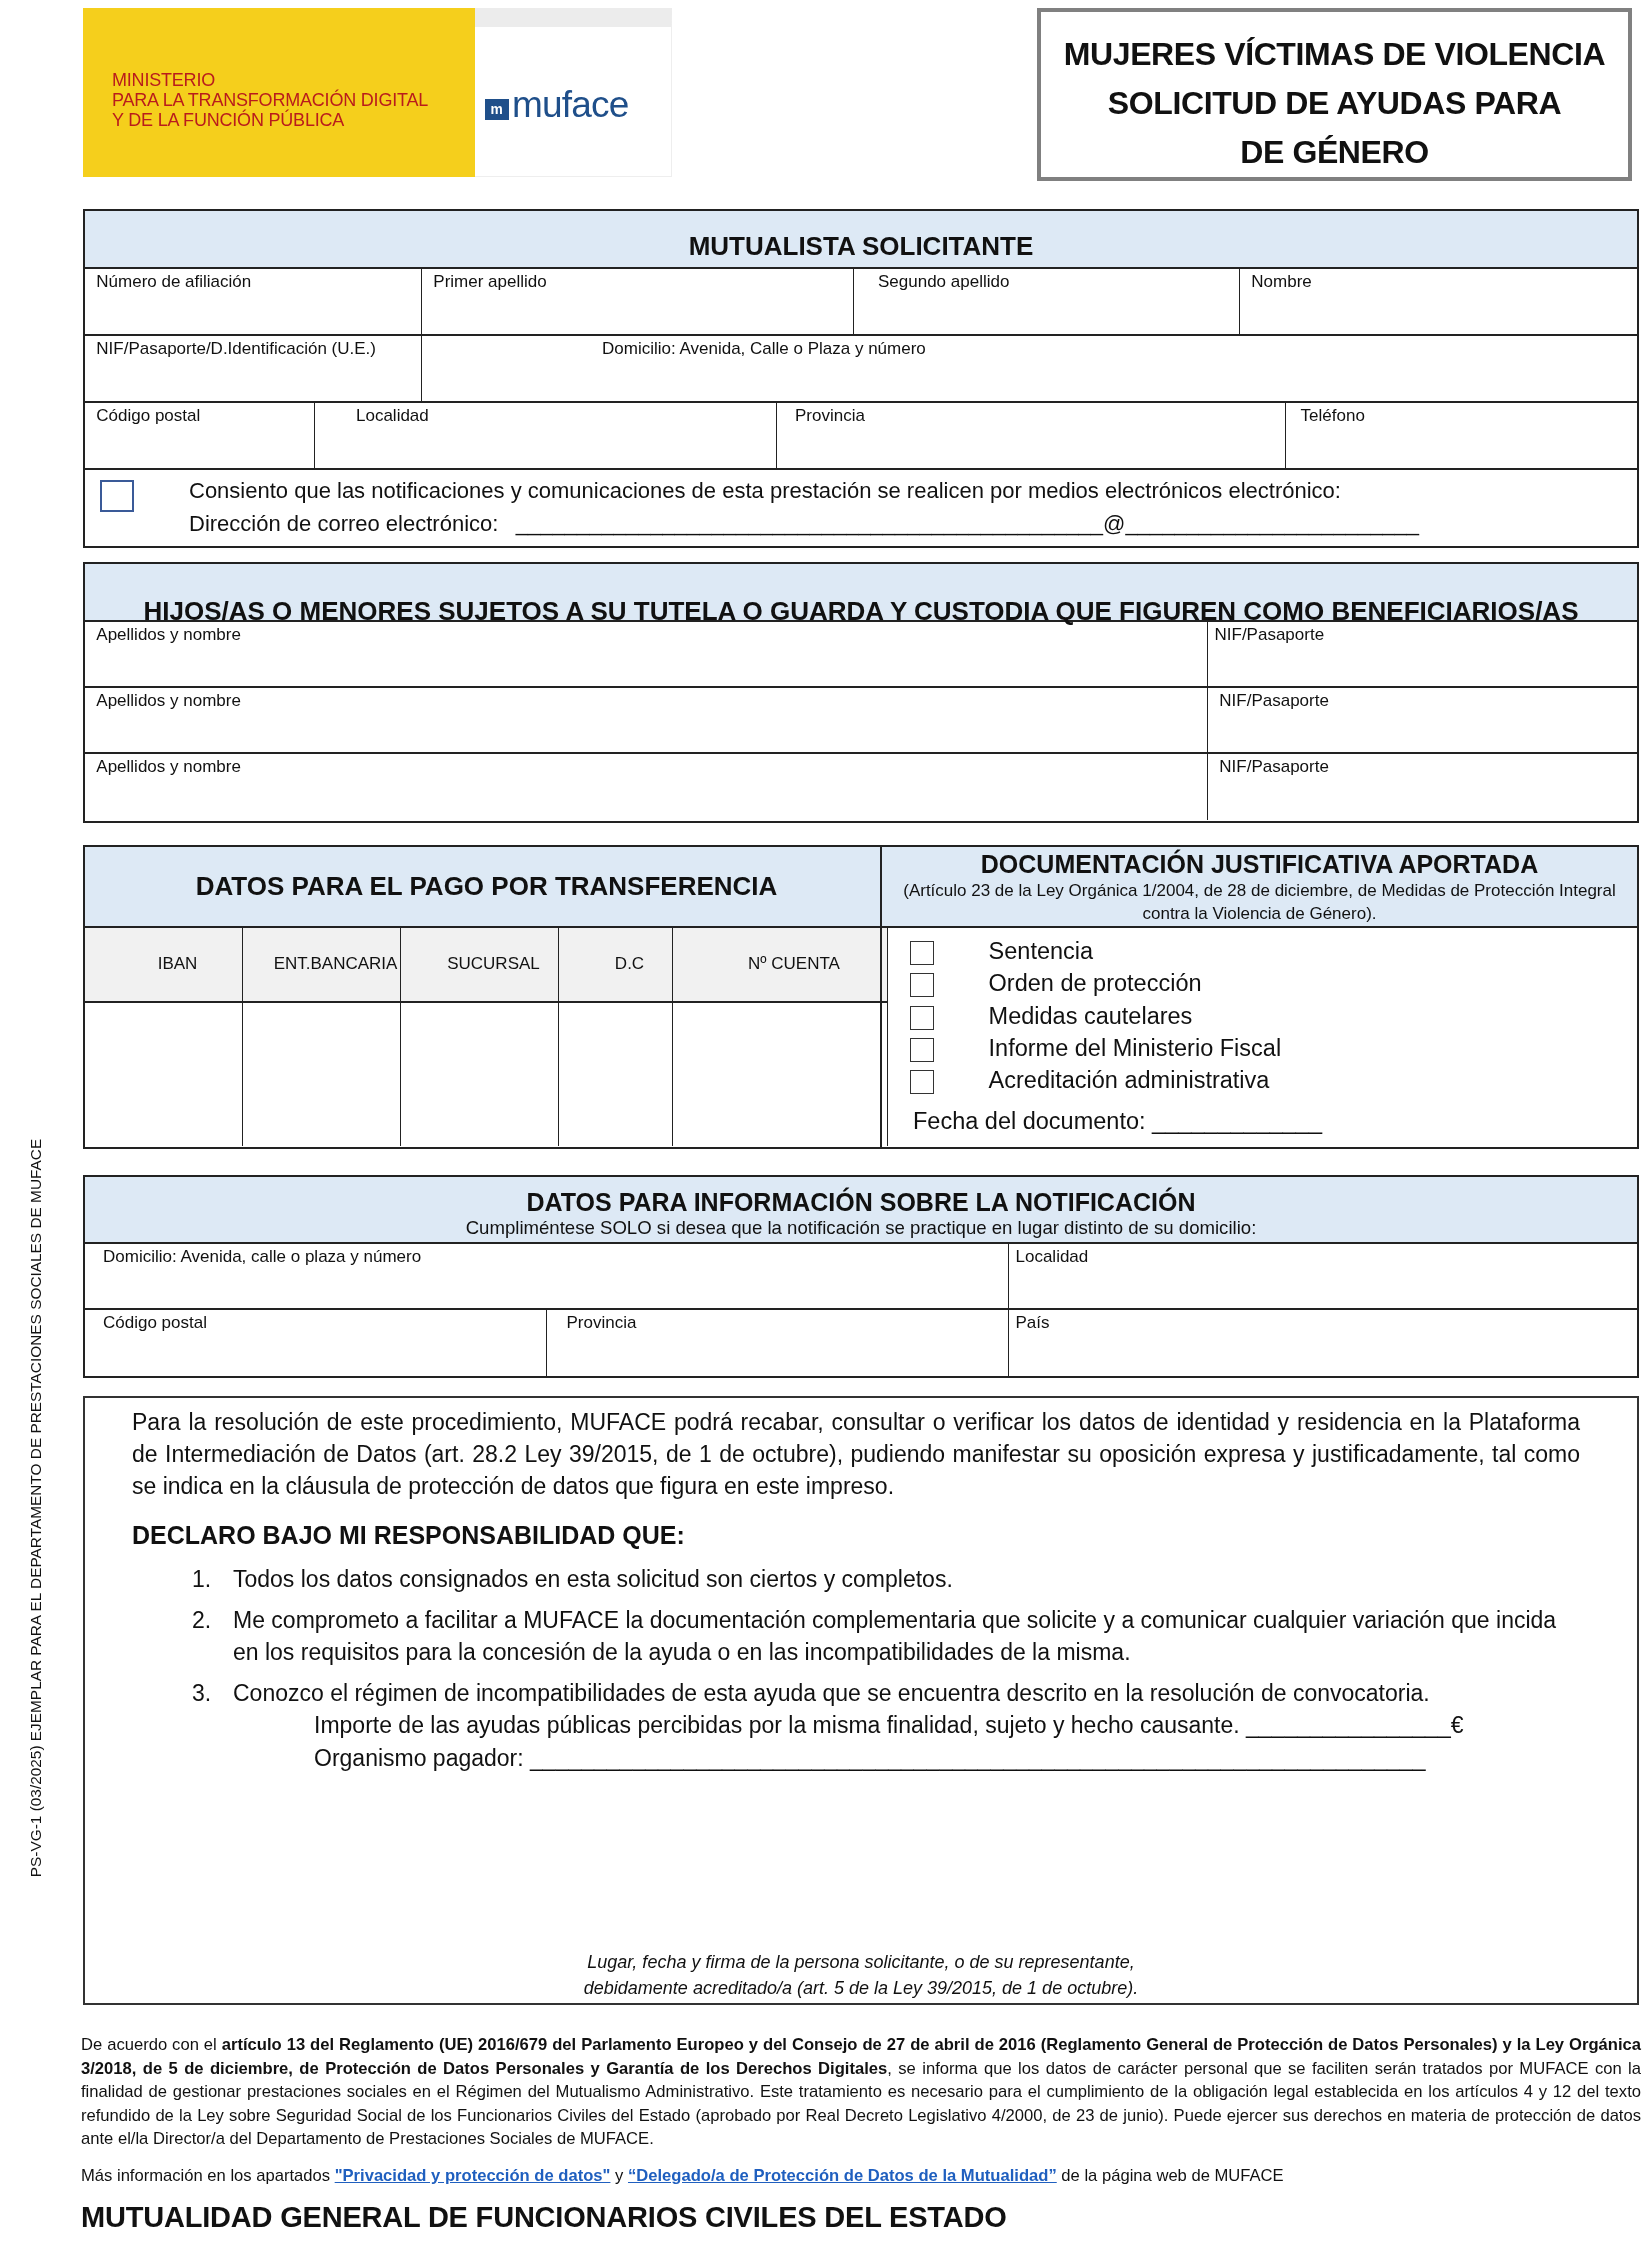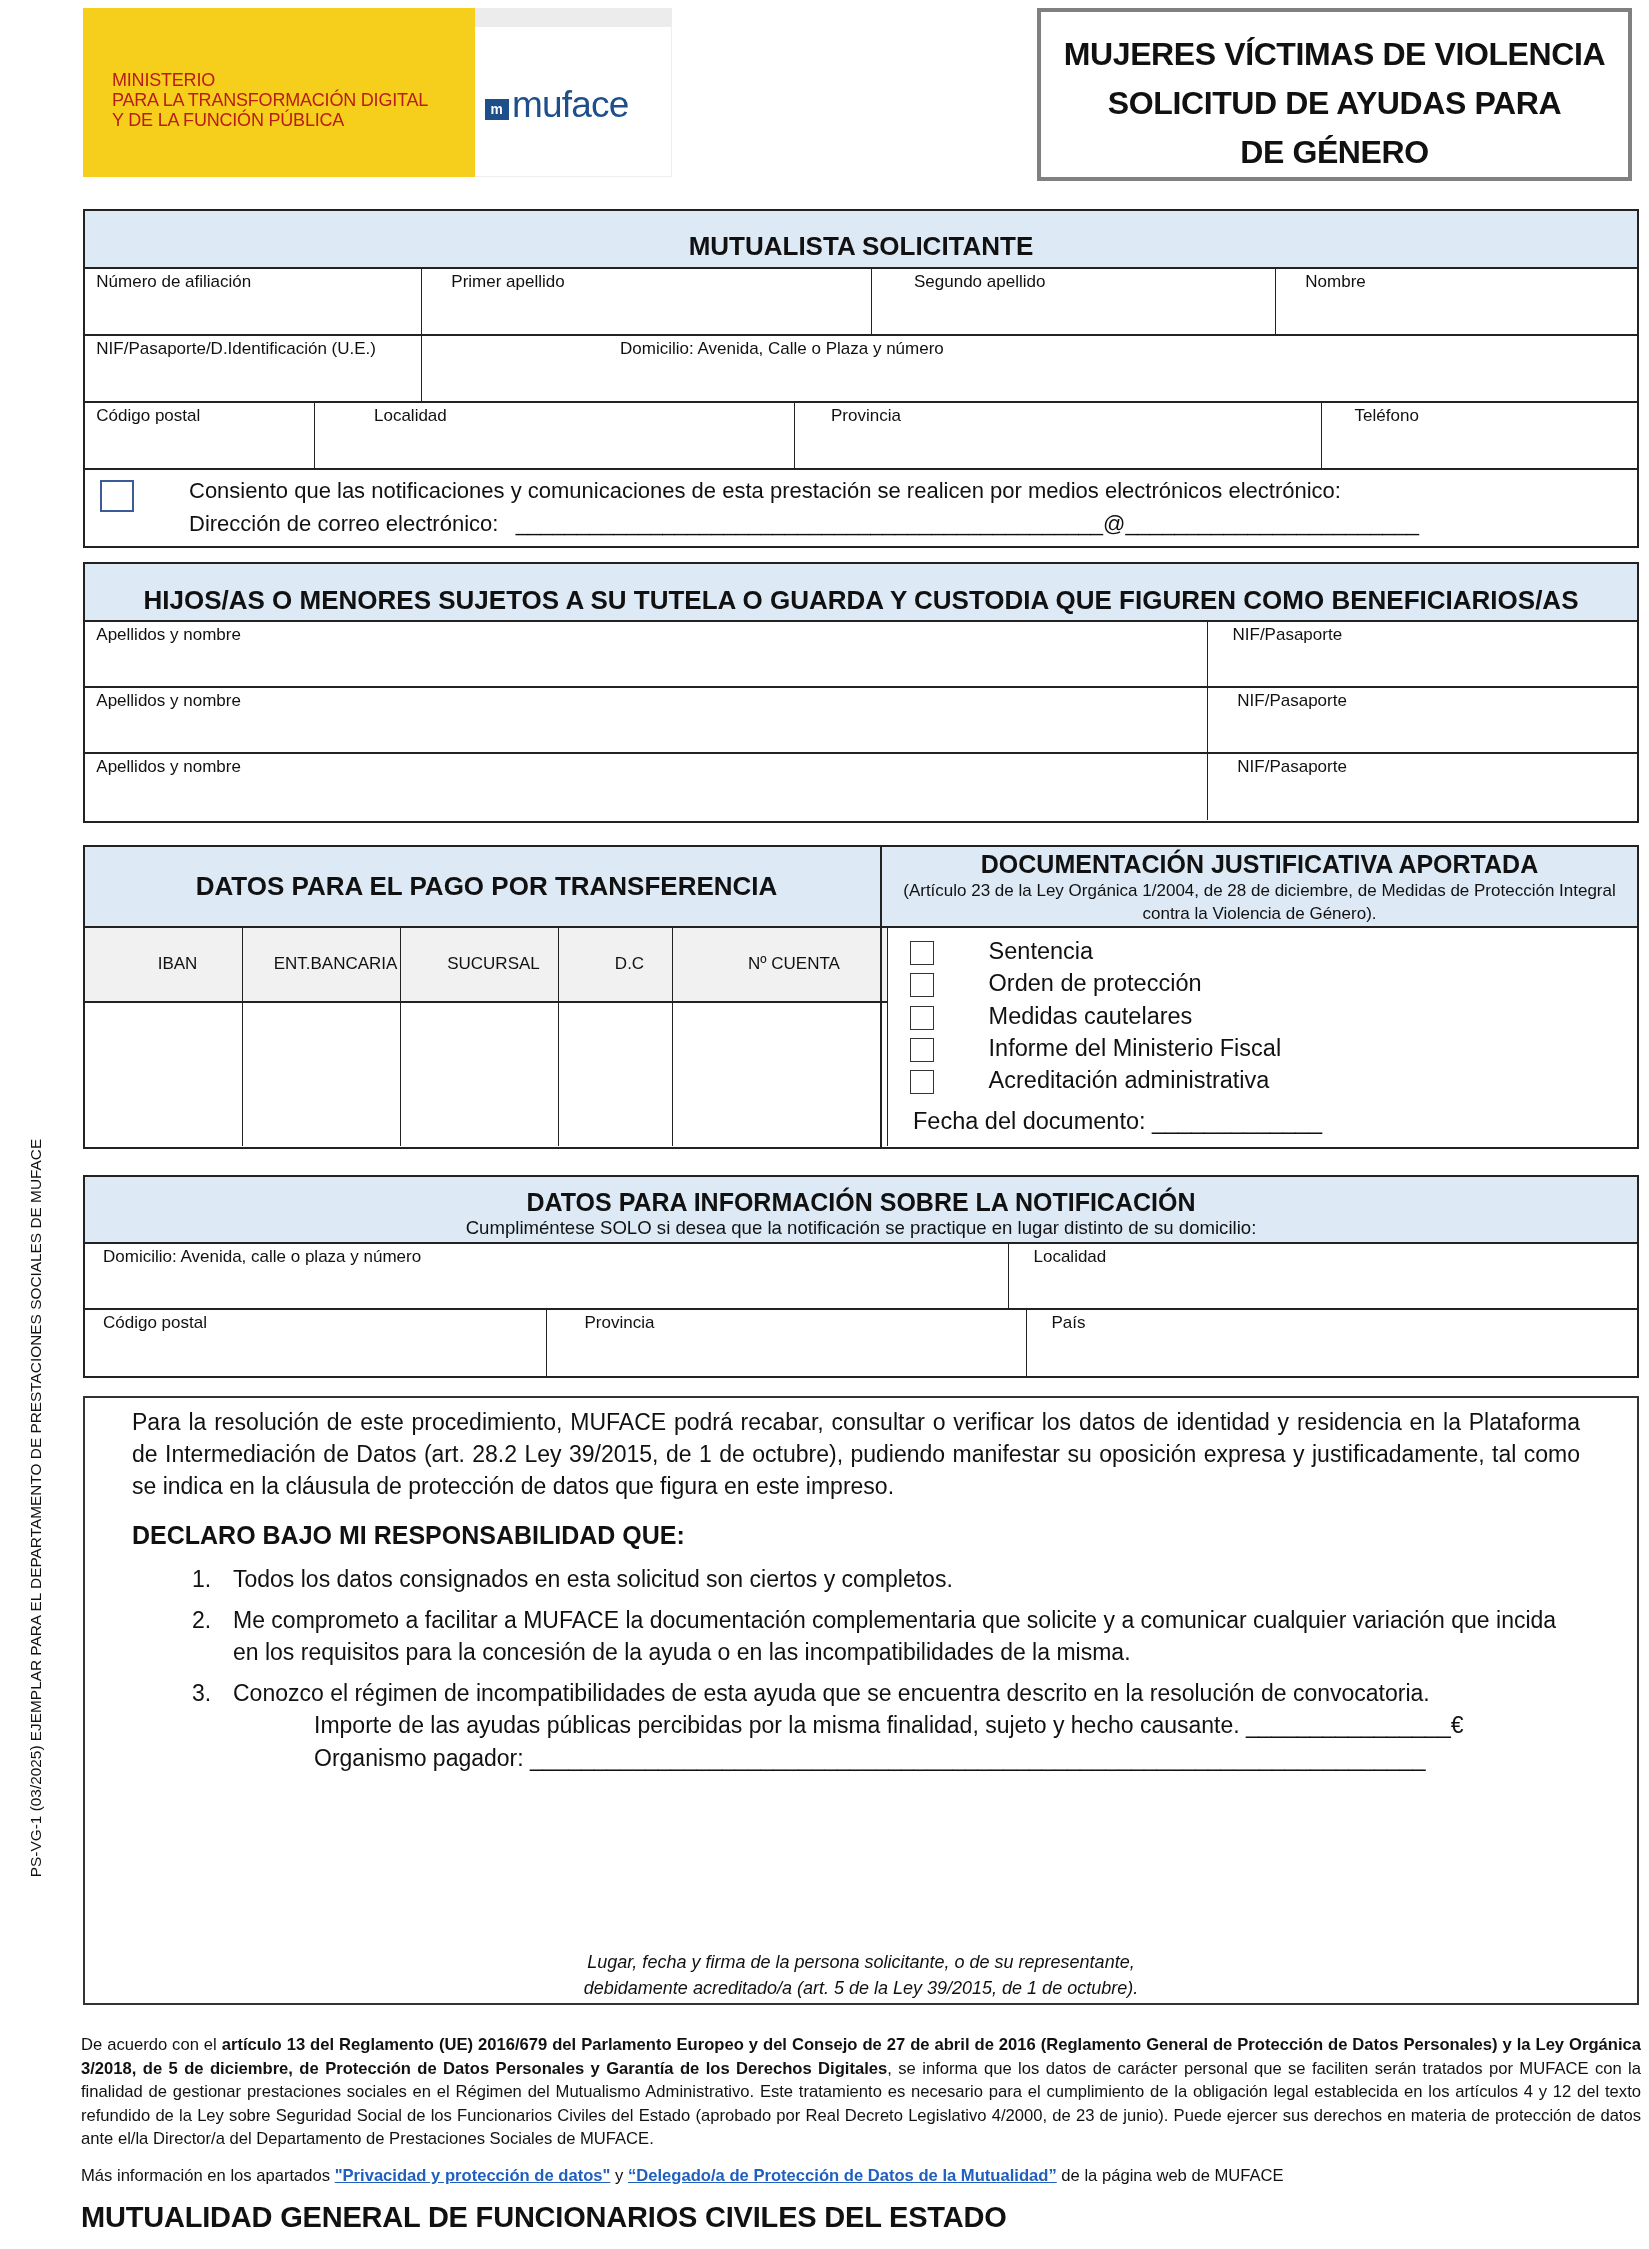--- a/index.html
+++ b/index.html
@@ -10,38 +10,38 @@
   #ministry-logo { position: absolute; left: 0; top: 0; width: 392px; height: 169px; background: #f5cf1c; }
   #ministry-logo .txt { position: absolute; left: 29px; top: 62px; font-size: 18px; line-height: 20px; color: #b91c1c; letter-spacing: -0.2px; }
   #muface-logo { position: absolute; left: 392px; top: 0; width: 197px; height: 169px; background: #fff; border-top: 19.5px solid #ececec; border-right: 1.6px solid #eee; border-bottom: 1.6px solid #eee; }
   #muface-logo .mark { position: absolute; left: 9.7px; top: 72px; width: 24px; height: 21px; background: #1f4f8a; color: #fff; font-size: 13.8px; font-weight: bold; text-align: center; line-height: 21px; }
   #muface-logo .word { position: absolute; left: 37px; top: 57px; font-size: 37px; color: #1f4f8a; letter-spacing: -0.8px; }
   #title-box { left: 1037px; top: 8px; width: 595px; height: 173px; border: 4.9px solid #808080; text-align: center; padding-top: 18px; }
   #title-box div { font-size: 32px; font-weight: bold; line-height: 49px; letter-spacing: -0.4px; }
 
   .section { position: absolute; left: 83px; width: 1556px; border: 2.4px solid #222; }
   .sec-head { background: #dde9f5; border-bottom: 2.4px solid #222; text-align: center; font-weight: bold; }
-  .row { display: flex; border-bottom: 2.4px solid #222; gap: 18px; }
+  .row { display: flex; border-bottom: 2.4px solid #222; }
   .row:last-child { border-bottom: none; }
   .cell { border-right: 1.6px solid #222; padding: 3.2px 11.3px; font-size: 17px; }
   .cell:last-child { border-right: none; }
 
   
   #sec-mutualista { top: 209px; height: 339px; }
   #sec-mutualista .sec-head { height: 58px; font-size: 26px; padding-top: 19.5px; }
   #sec-mutualista .row { height: 67px; }
   .cbox { display: inline-block; border: 2.4px solid #333; background: #fff; }
   #consent { position: relative; height: 78px; }
   #consent .cbox { position: absolute; left: 14.6px; top: 9.7px; width: 34px; height: 32px; border-color: #3a5a98; }
   #consent .l1 { position: absolute; left: 104px; top: 8px; font-size: 22px; }
   #consent .l2 { position: absolute; left: 104px; top: 41px; font-size: 22px; }
 
   
   #sec-hijos { top: 562px; height: 261px; }
-  #sec-hijos .sec-head { height: 58px; font-size: 26px; padding-top: 21px; }
+  #sec-hijos .sec-head { height: 58px; font-size: 26px; padding-top: 32px; }
   #sec-hijos .row { height: 66px; }
 
   
   #sec-pago { top: 845px; width: 805px; height: 304px; border-right: none; }
   #sec-pago .sec-head { height: 81px; font-size: 26px; padding-top: 24px; }
   #pago-cols { display: flex; height: 75px; background: #f1f1f1; border-bottom: 2.4px solid #222; }
   #pago-vals { display: flex; height: 143px; }
   .pc { border-right: 1.6px solid #222; font-size: 17px; text-align: center; line-height: 71px; margin-left: 28px; }
   .pc:last-child { border-right: 1.6px solid #222; }
 

